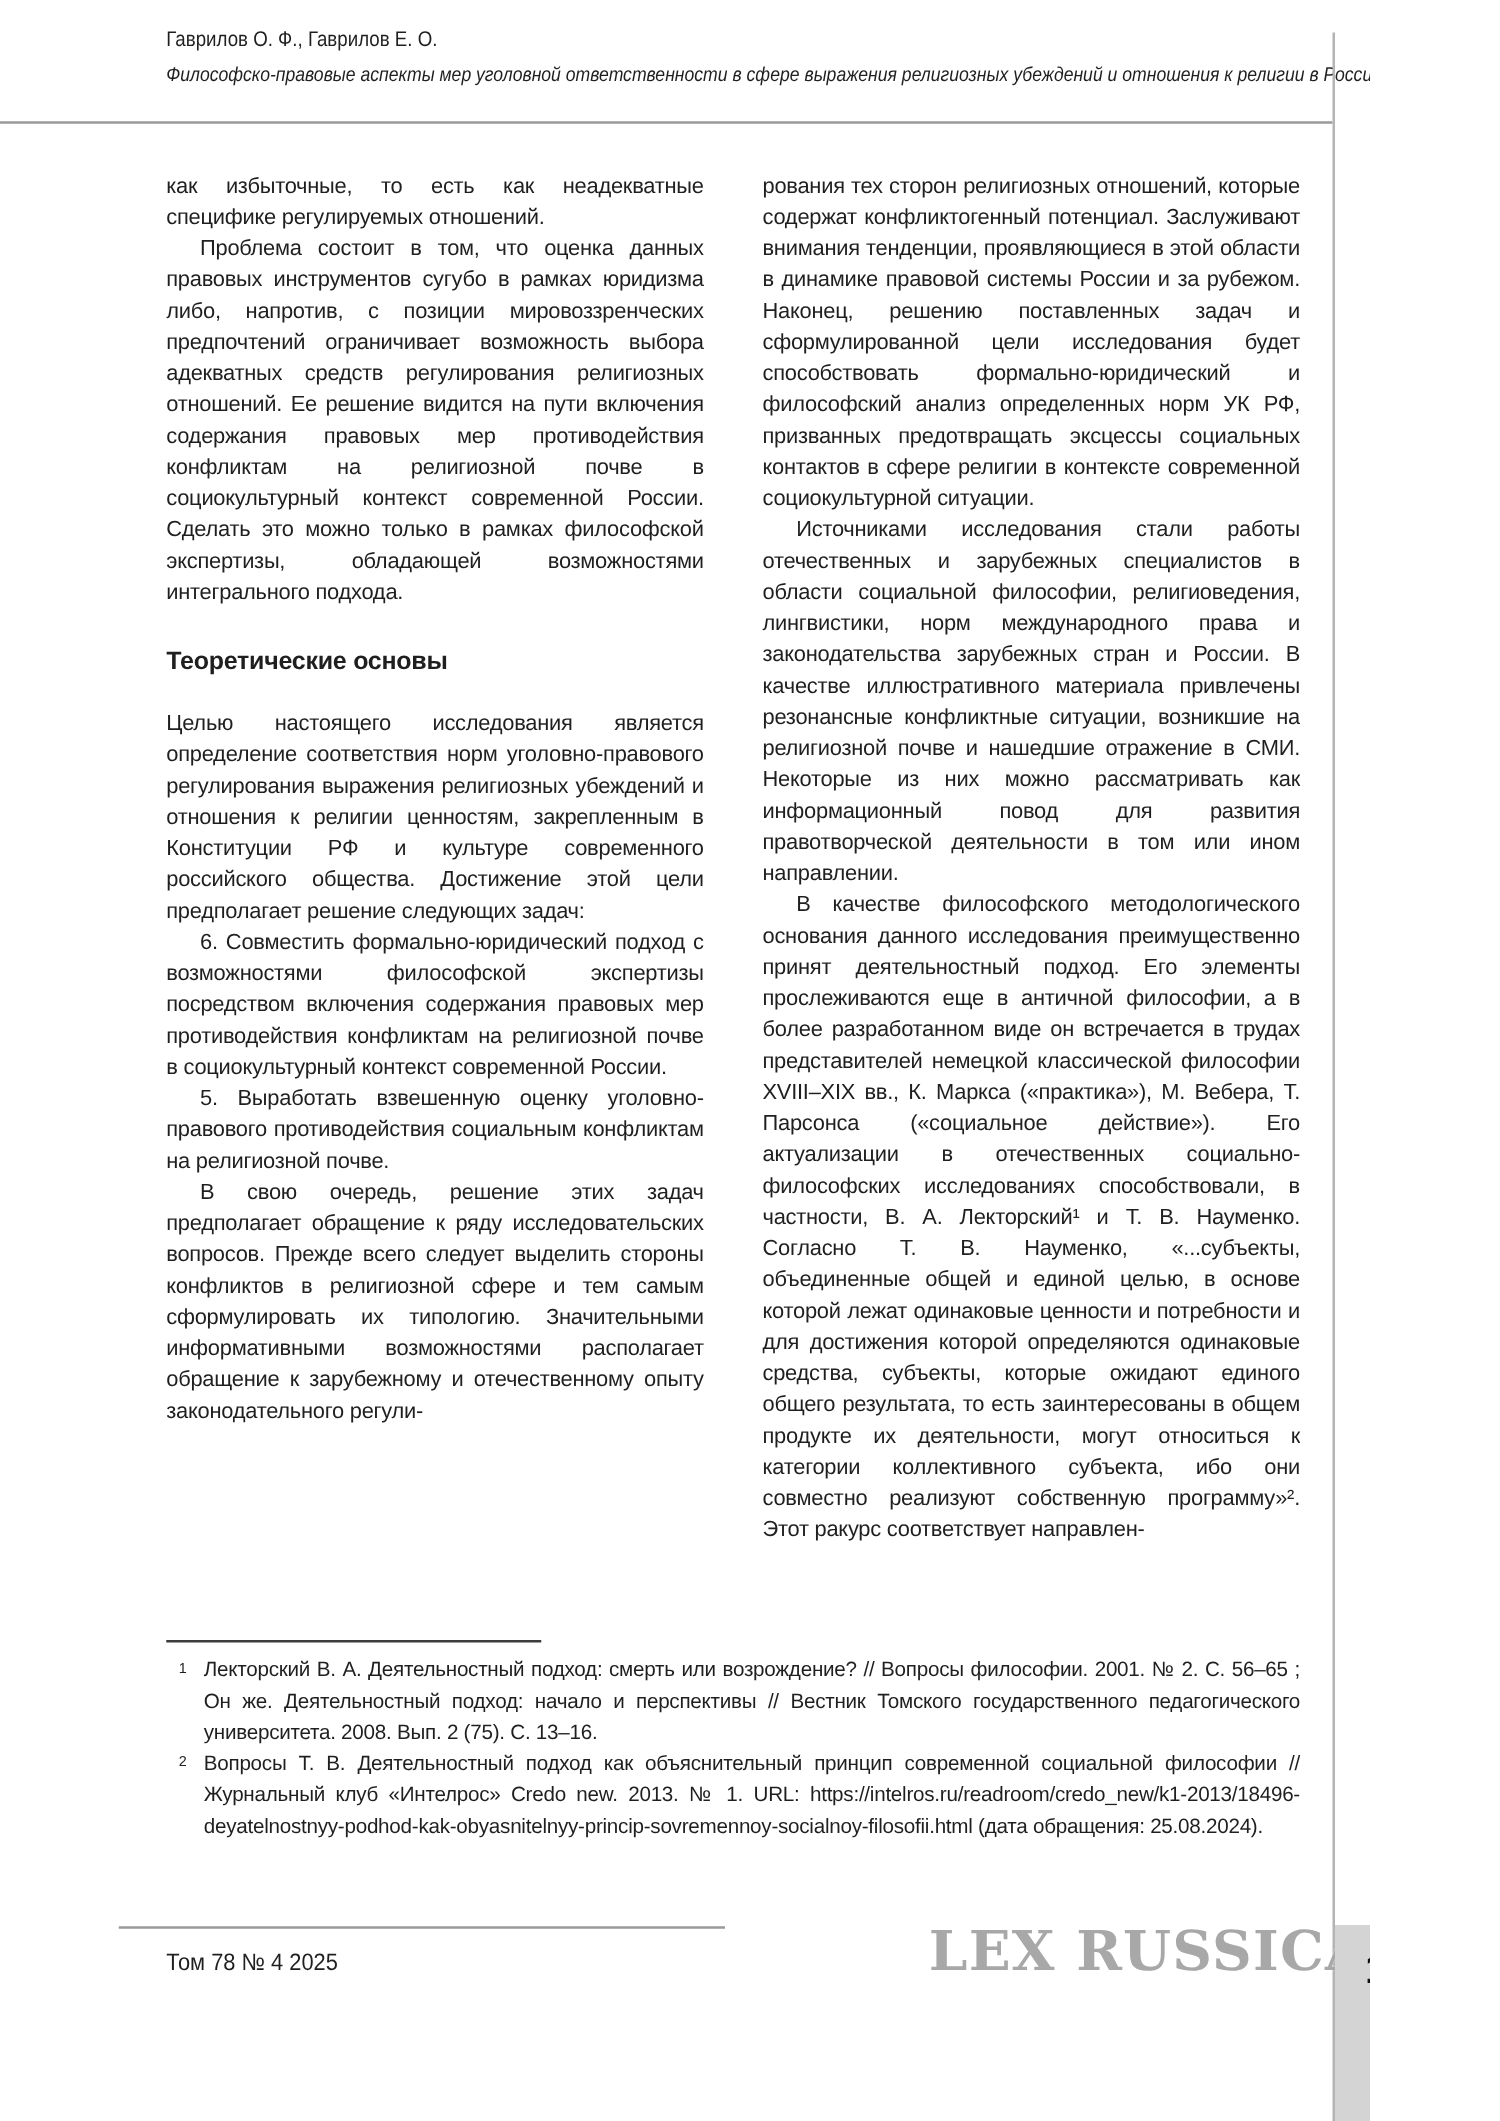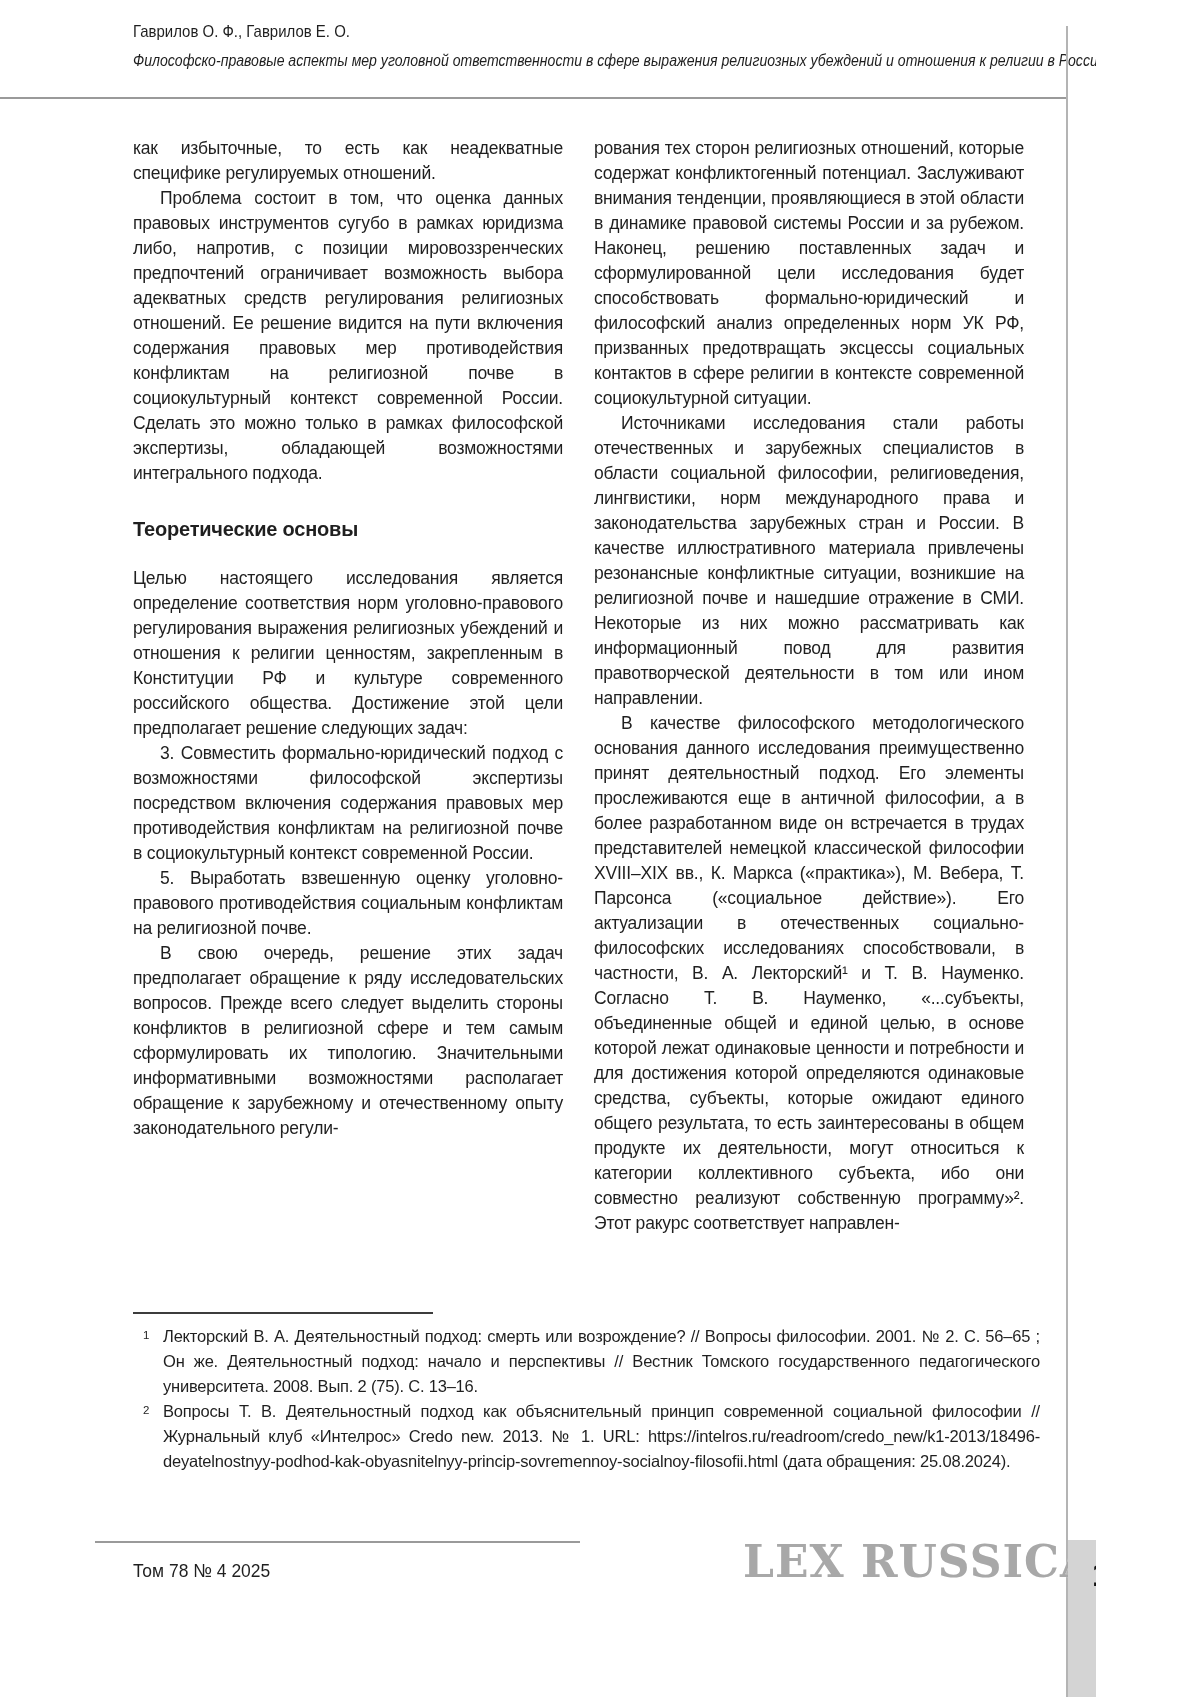--- a/index.html
+++ b/index.html
@@ -14,21 +14,21 @@
   }
   .running-title{
     position:absolute;left:133px;top:52px;font-size:16px;font-style:italic;white-space:nowrap;
     transform:scaleX(0.88);transform-origin:left top;
   }
   .header-rule{position:absolute;left:0;top:97px;width:1066px;height:2px;background:#9a9a9a;}
   .v-rule{position:absolute;left:1066px;top:26px;width:2px;height:1671px;background:#b4b4b4;}
   
   .columns{
     position:absolute;left:133px;top:136px;width:907px;height:1168px;
-    display:flex;gap:31px;overflow:hidden;
+    display:flex;gap:47px;overflow:hidden;
   }
   .col{width:430px;}
   .col p{
     margin:0;font-size:17.5px;line-height:25px;text-align:justify;
     letter-spacing:-0.2px;
   }
   .col p.indent{text-indent:27px;}
   .col h2{
     margin:32px 0 26px 0;font-size:20px;line-height:22px;font-weight:bold;letter-spacing:-0.2px;
   }
@@ -72,21 +72,21 @@
   <div class="running-title">Философско-правовые аспекты мер уголовной ответственности в сфере выражения религиозных убеждений и отношения к религии в России</div>
   <div class="header-rule"></div>
   <div class="v-rule"></div>
 
   <div class="columns">
     <div class="col">
       <p class="plain">как избыточные, то есть как неадекватные специфике регулируемых отношений.</p>
       <p class="indent">Проблема состоит в том, что оценка данных правовых инструментов сугубо в рамках юридизма либо, напротив, с позиции мировоззренческих предпочтений ограничивает возможность выбора адекватных средств регулирования религиозных отношений. Ее решение видится на пути включения содержания правовых мер противодействия конфликтам на религиозной почве в социокультурный контекст современной России. Сделать это можно только в рамках философской экспертизы, обладающей возможностями интегрального подхода.</p>
       <h2>Теоретические основы</h2>
       <p class="plain">Целью настоящего исследования является определение соответствия норм уголовно-правового регулирования выражения религиозных убеждений и отношения к религии ценностям, закрепленным в Конституции РФ и культуре современного российского общества. Достижение этой цели предполагает решение следующих задач:</p>
-      <p class="indent">3. Совместить формально-юридический подход с возможностями философской экспертизы посредством включения содержания правовых мер противодействия конфликтам на религиозной почве в социокультурный контекст современной России.</p>
+      <p class="indent">6. Совместить формально-юридический подход с возможностями философской экспертизы посредством включения содержания правовых мер противодействия конфликтам на религиозной почве в социокультурный контекст современной России.</p>
       <p class="indent">5. Выработать взвешенную оценку уголовно-правового противодействия социальным конфликтам на религиозной почве.</p>
       <p class="indent">В свою очередь, решение этих задач предполагает обращение к ряду исследовательских вопросов. Прежде всего следует выделить стороны конфликтов в религиозной сфере и тем самым сформулировать их типологию. Значительными информативными возможностями располагает обращение к зарубежному и отечественному опыту законодательного регули-</p>
     </div>
     <div class="col">
       <p class="plain">рования тех сторон религиозных отношений, которые содержат конфликтогенный потенциал. Заслуживают внимания тенденции, проявляющиеся в этой области в динамике правовой системы России и за рубежом. Наконец, решению поставленных задач и сформулированной цели исследования будет способствовать формально-юридический и философский анализ определенных норм УК РФ, призванных предотвращать эксцессы социальных контактов в сфере религии в контексте современной социокультурной ситуации.</p>
       <p class="indent">Источниками исследования стали работы отечественных и зарубежных специалистов в области социальной философии, религиоведения, лингвистики, норм международного права и законодательства зарубежных стран и России. В качестве иллюстративного материала привлечены резонансные конфликтные ситуации, возникшие на религиозной почве и нашедшие отражение в СМИ. Некоторые из них можно рассматривать как информационный повод для развития правотворческой деятельности в том или ином направлении.</p>
       <p class="indent">В качестве философского методологического основания данного исследования преимущественно принят деятельностный подход. Его элементы прослеживаются еще в античной философии, а в более разработанном виде он встречается в трудах представителей немецкой классической философии XVIII–XIX вв., К. Маркса («практика»), М. Вебера, Т. Парсонса («социальное действие»). Его актуализации в отечественных социально-философских исследованиях способствовали, в частности, В. А. Лекторский¹ и Т. В. Науменко. Согласно Т. В. Науменко, «...субъекты, объединенные общей и единой целью, в основе которой лежат одинаковые ценности и потребности и для достижения которой определяются одинаковые средства, субъекты, которые ожидают единого общего результата, то есть заинтересованы в общем продукте их деятельности, могут относиться к категории коллективного субъекта, ибо они совместно реализуют собственную программу»². Этот ракурс соответствует направлен-</p>
     </div>
   </div>
 

